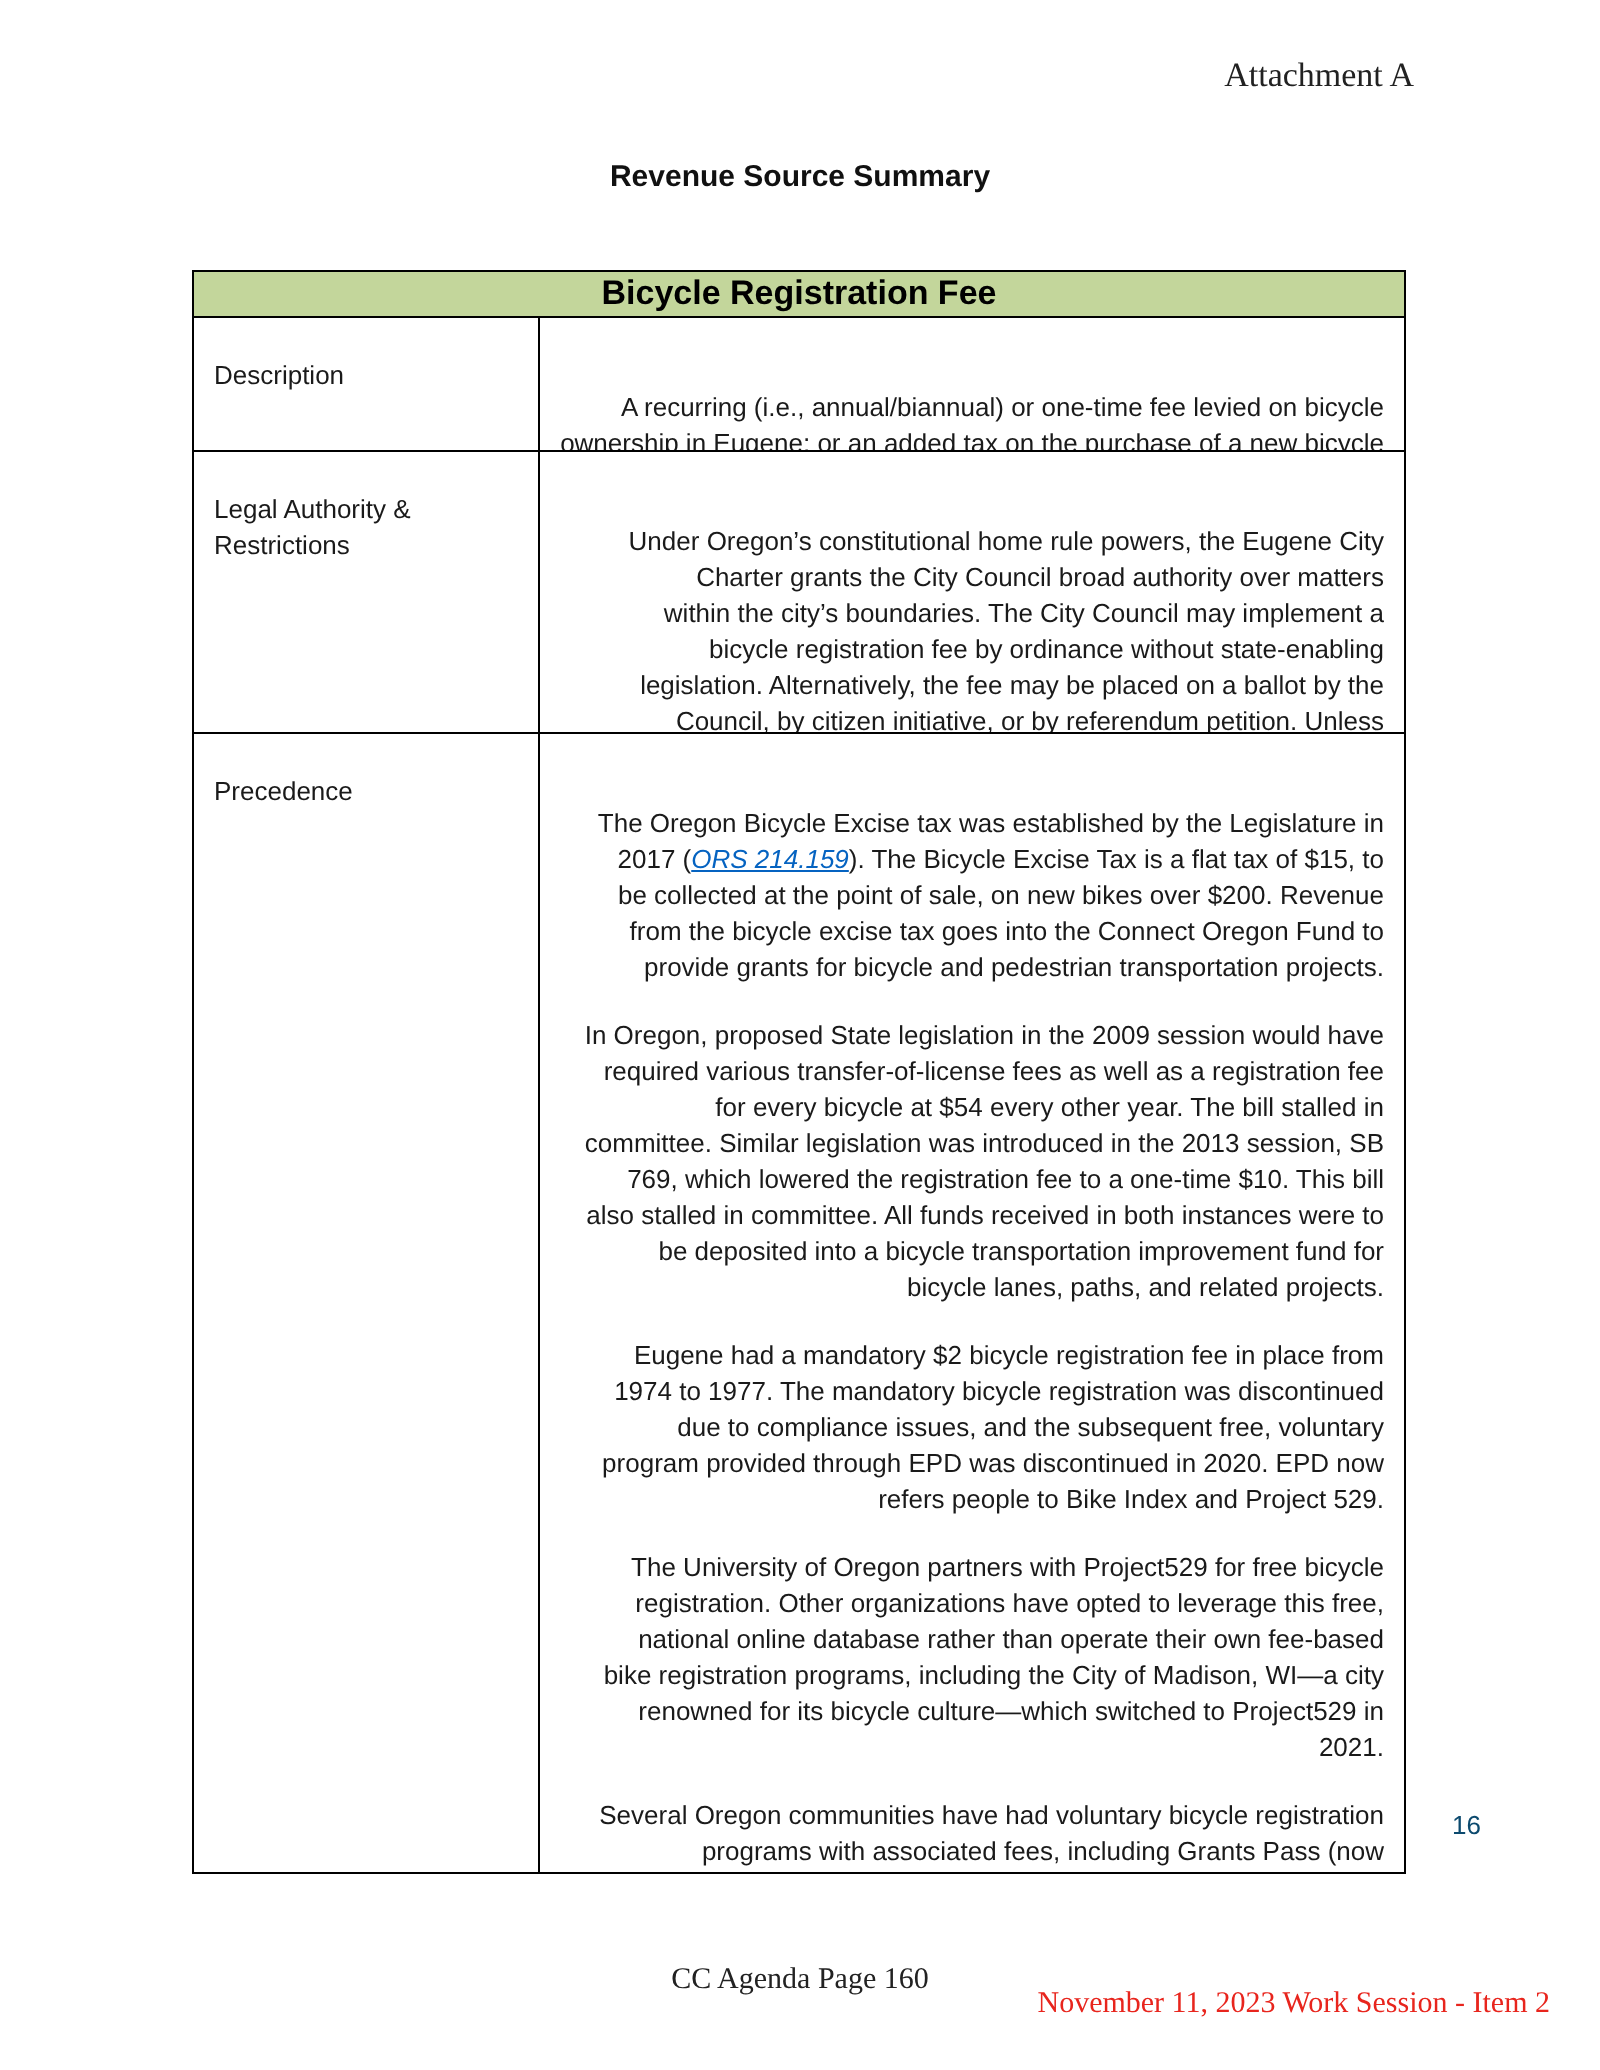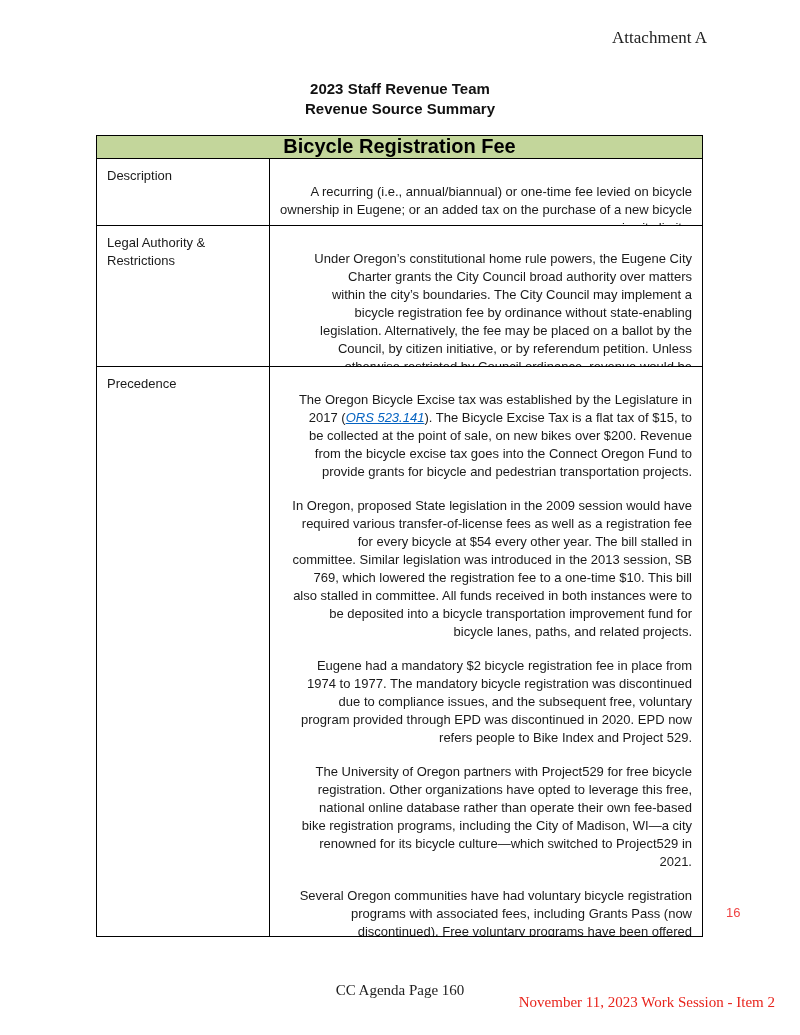--- a/index.html
+++ b/index.html
@@ -41,52 +41,52 @@
     border: 1px solid #000;
     font-size: 13px;
     line-height: 18px;
   }
   .t-header {
     height: 22px;
     line-height: 21px;
     background: var(--header-bg, #c3d69b);
     text-align: center;
     font-weight: bold;
-    font-size: 20px;
+    font-size: 17px;
     color: #000;
   }
   .t-row {
     display: flex;
     border-top: 1px solid #000;
     overflow: hidden;
   }
   .t-row.row-description { height: 67px; }
   .t-row.row-legal { height: 141px; gap: 34px; }
   .t-row.row-precedence { height: 570px; gap: 12px; }
-  .cell { padding: 8px 10px; }
+  .cell { padding: 20px 10px; }
   .cell.label {
     width: 173px;
     flex: 0 0 173px;
     border-right: 1px solid #000;
   }
   .cell.content { flex: 1; }
   .cell.content p { margin: 16px 0 9px 0; text-align: right; }
   .cell.content p:last-child { margin-bottom: 0; }
   .doc-link {
     color: var(--link, #0563c1);
     font-style: italic;
     text-decoration: underline;
     cursor: pointer;
   }
   .page-number {
     position: absolute;
     left: 726px;
     top: 905px;
     font-size: 13px;
-    color: #ef4444;
+    color: #0c4a6e;
   }
   .footer-center {
     position: absolute;
     top: 982px;
     left: 0;
     right: 0;
     text-align: center;
     font-family: Liberation Serif, serif;
     font-size: 15px;
     color: #222;
@@ -101,21 +101,20 @@
   }
 </style>
 </head>
 <body>
 
 <div class="page">
 
   <div class="attachment">Attachment A</div>
 
   <div class="doc-title">
-    <div>2023 Staff Revenue Team</div>
     <div>Revenue Source Summary</div>
   </div>
 
   <div class="doc-table">
     <div class="t-header">Bicycle Registration Fee</div>
 
     <div class="t-row row-description">
       <div class="cell label">Description</div>
       <div class="cell content">
         <p>A recurring (i.e., annual/biannual) or one-time fee levied on bicycle ownership in Eugene; or an added tax on the purchase of a new bicycle in city limits.</p>
@@ -125,21 +124,21 @@
     <div class="t-row row-legal">
       <div class="cell label">Legal Authority &amp; Restrictions</div>
       <div class="cell content">
         <p>Under Oregon’s constitutional home rule powers, the Eugene City Charter grants the City Council broad authority over matters within the city’s boundaries. The City Council may implement a bicycle registration fee by ordinance without state-enabling legislation. Alternatively, the fee may be placed on a ballot by the Council, by citizen initiative, or by referendum petition. Unless otherwise restricted by Council ordinance, revenue would be unrestricted and available to the General Fund.</p>
       </div>
     </div>
 
     <div class="t-row row-precedence">
       <div class="cell label">Precedence</div>
       <div class="cell content">
-        <p><span>The Oregon Bicycle Excise tax was established by the Legislature in 2017 (</span><a class="doc-link">ORS 523.141</a><span>). The Bicycle Excise Tax is a flat tax of $15, to be collected at the point of sale, on new bikes over $200. Revenue from the bicycle excise tax goes into the Connect Oregon Fund to provide grants for bicycle and pedestrian transportation projects.</span></p>
+        <p><span>The Oregon Bicycle Excise tax was established by the Legislature in 2017 (</span><a class="doc-link">ORS 214.159</a><span>). The Bicycle Excise Tax is a flat tax of $15, to be collected at the point of sale, on new bikes over $200. Revenue from the bicycle excise tax goes into the Connect Oregon Fund to provide grants for bicycle and pedestrian transportation projects.</span></p>
         <p>In Oregon, proposed State legislation in the 2009 session would have required various transfer-of-license fees as well as a registration fee for every bicycle at $54 every other year. The bill stalled in committee. Similar legislation was introduced in the 2013 session, SB 769, which lowered the registration fee to a one-time $10. This bill also stalled in committee. All funds received in both instances were to be deposited into a bicycle transportation improvement fund for bicycle lanes, paths, and related projects.</p>
         <p>Eugene had a mandatory $2 bicycle registration fee in place from 1974 to 1977. The mandatory bicycle registration was discontinued due to compliance issues, and the subsequent free, voluntary program provided through EPD was discontinued in 2020. EPD now refers people to Bike Index and Project 529.</p>
         <p>The University of Oregon partners with Project529 for free bicycle registration. Other organizations have opted to leverage this free, national online database rather than operate their own fee-based bike registration programs, including the City of Madison, WI—a city renowned for its bicycle culture—which switched to Project529 in 2021.</p>
         <p>Several Oregon communities have had voluntary bicycle registration programs with associated fees, including Grants Pass (now discontinued). Free voluntary programs have been offered subsequently, intended primarily to discourage bicycle theft and facilitate recovery and return of stolen bikes.</p>
         <p>The city and county of Honolulu, Hawaii requires the registration of all bicycles with 20” or larger wheels. The charge is a one-time $15 fee,</p>
       </div>
     </div>
   </div>
 
   <div class="page-number">16</div>

